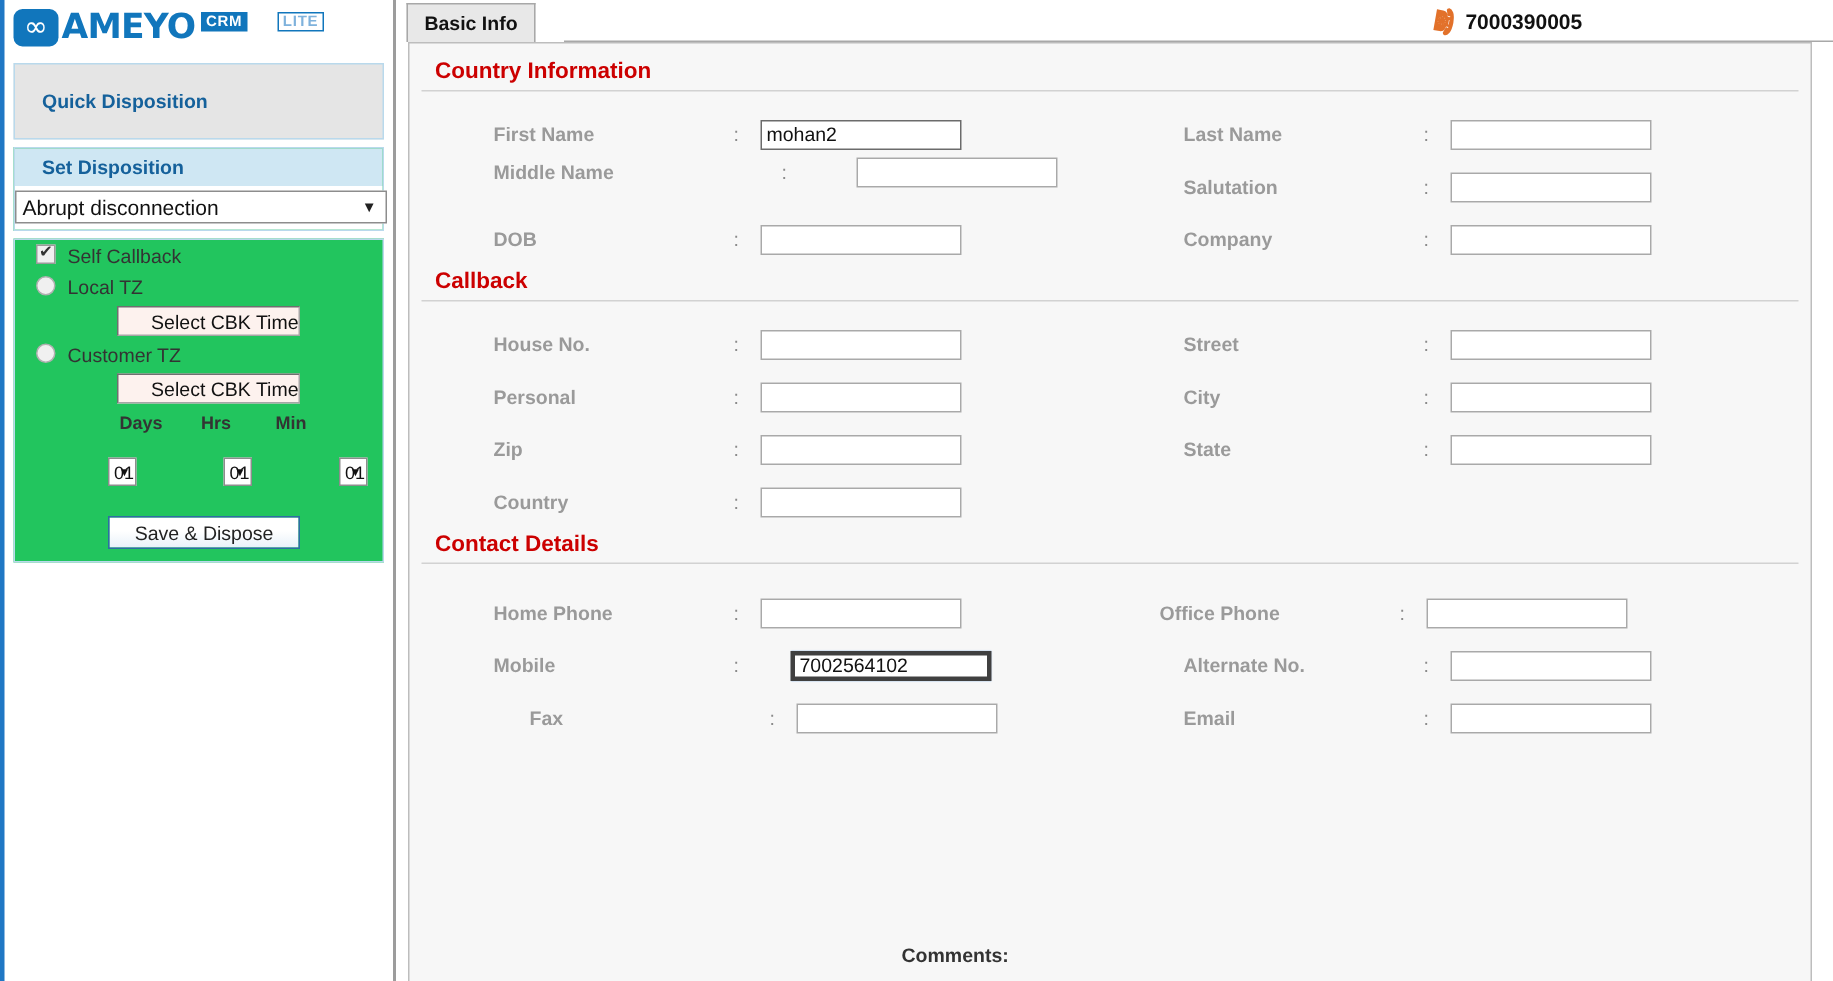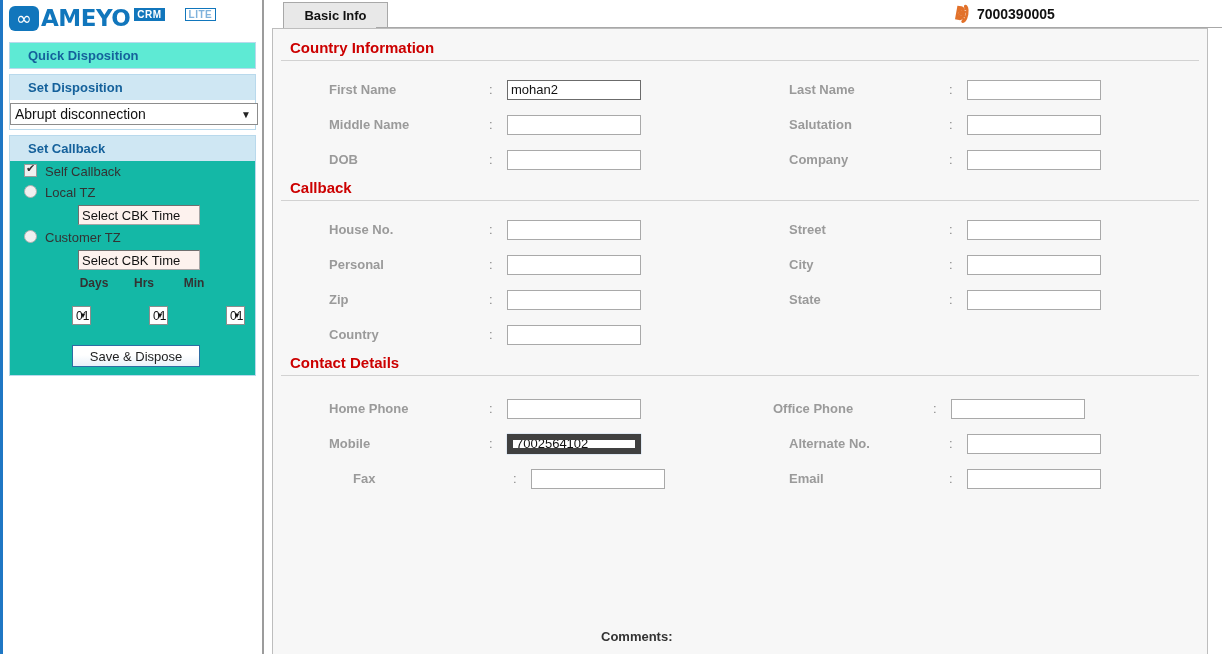--- a/index.html
+++ b/index.html
@@ -84,34 +84,34 @@
     padding: 0px 3px;
     margin-left: 20px;
     letter-spacing: 0.5px;
     position: relative;
     top: -4px;
   }
 
   .panel {
     margin: 0 6px 5px 6px;
     border: 1px solid #b9d9ec;
-    background: #14b8a6;
+    background: #22c55e;
     box-sizing: border-box;
   }
   .panel-title {
     background: #cfe7f3;
     color: #15619b;
     font-weight: bold;
     font-size: 13px;
     padding: 5px 0 5px 18px;
   }
   #quick-disposition-panel {
     margin-top: 10px;
-    height: 27px;
-    background: #5eead4;
+    height: 51px;
+    background: #e5e5e5;
     display: flex;
     align-items: center;
   }
   #quick-disposition-panel .panel-title {
     padding: 0 0 0 18px;
     background: transparent;
     width: 100%;
   }
 
   #disposition-select {
@@ -191,20 +191,21 @@
     height: 20px;
     line-height: 20px;
     background: #fdf2ee;
     border: 1px solid #a6a6a6;
     border-top-color: #6f6f6f;
     border-left-color: #6f6f6f;
     box-sizing: border-box;
     font-size: 13px;
     color: #111;
     padding-left: 3px;
+    text-align: right;
   }
 
   #after-spinners {
     margin: 6px 0 0 62px;
   }
   .spin-heads {
     display: flex;
     font-weight: bold;
     font-size: 12px;
     color: #333;
@@ -260,22 +261,22 @@
   
   #topbar {
     position: absolute;
     left: 264px; top: 0;
     width: 958px;
     height: 28px;
     background: #ffffff;
   }
   #tab-basic-info {
     position: absolute;
-    left: 19px; top: 2px;
-    width: 105px;
+    left: 7px; top: 2px;
+    width: 86px;
     height: 26px;
     background: #e8e8e8;
     border: 1px solid #a8a8a8;
     border-bottom: none;
     box-sizing: border-box;
     font-weight: bold;
     font-size: 13px;
     color: #111;
     text-align: center;
     line-height: 25px;
@@ -355,22 +356,23 @@
     border: 1px solid #6b6b6b;
     background: #ffffff;
     box-sizing: border-box;
     font-family: "Liberation Sans", sans-serif;
     font-size: 13px;
     color: #111;
     padding: 0 3px;
     outline: none;
   }
   .field-input.focused {
-    border: 6px solid #404040;
+    border: 3px solid #404040;
     box-shadow: 0 0 1px #6fa3e0;
+    margin-left: 20px;
   }
   .field-input.light {
     border: 1px solid #a9a9a9;
   }
   #comments-label {
     position: absolute;
     left: 328px; top: 600px;
     font-weight: bold;
     font-size: 13px;
     color: #333;
@@ -400,21 +402,20 @@
       <div class="panel-title">Set Disposition</div>
       <div class="select-wrap">
         <div id="disposition-select">
           <span>Abrupt disconnection</span>
           <span class="caret">▼</span>
         </div>
       </div>
     </div>
 
     <div class="panel" id="callback-panel">
-      <div class="panel-title">Set Callback</div>
 
       <div class="cb-row">
         <span class="ck checked"></span>
         <span class="lbl">Self Callback</span>
       </div>
 
       <div class="cb-row">
         <span class="rd"></span>
         <span class="lbl">Local TZ</span>
       </div>
@@ -469,21 +470,21 @@
   <div id="content">
 
     <div class="section-title">Country Information</div>
     <div class="section-rule"></div>
     <div class="form-grid">
       <div class="field-row" style="left:56px; top:18px;">
         <span class="field-label">First Name</span>
         <span class="field-colon">:</span>
         <input class="field-input" type="text" value="mohan2" style="">
       </div>
-      <div class="field-row" style="left:56px; top:53px;">
+      <div class="field-row" style="left:56px; top:43px;gap:32px;">
         <span class="field-label">Middle Name</span>
         <span class="field-colon">:</span>
         <input class="field-input light" type="text" style="">
       </div>
       <div class="field-row" style="left:56px; top:88px;">
         <span class="field-label">DOB</span>
         <span class="field-colon">:</span>
         <input class="field-input light" type="text" style="">
       </div>
 

